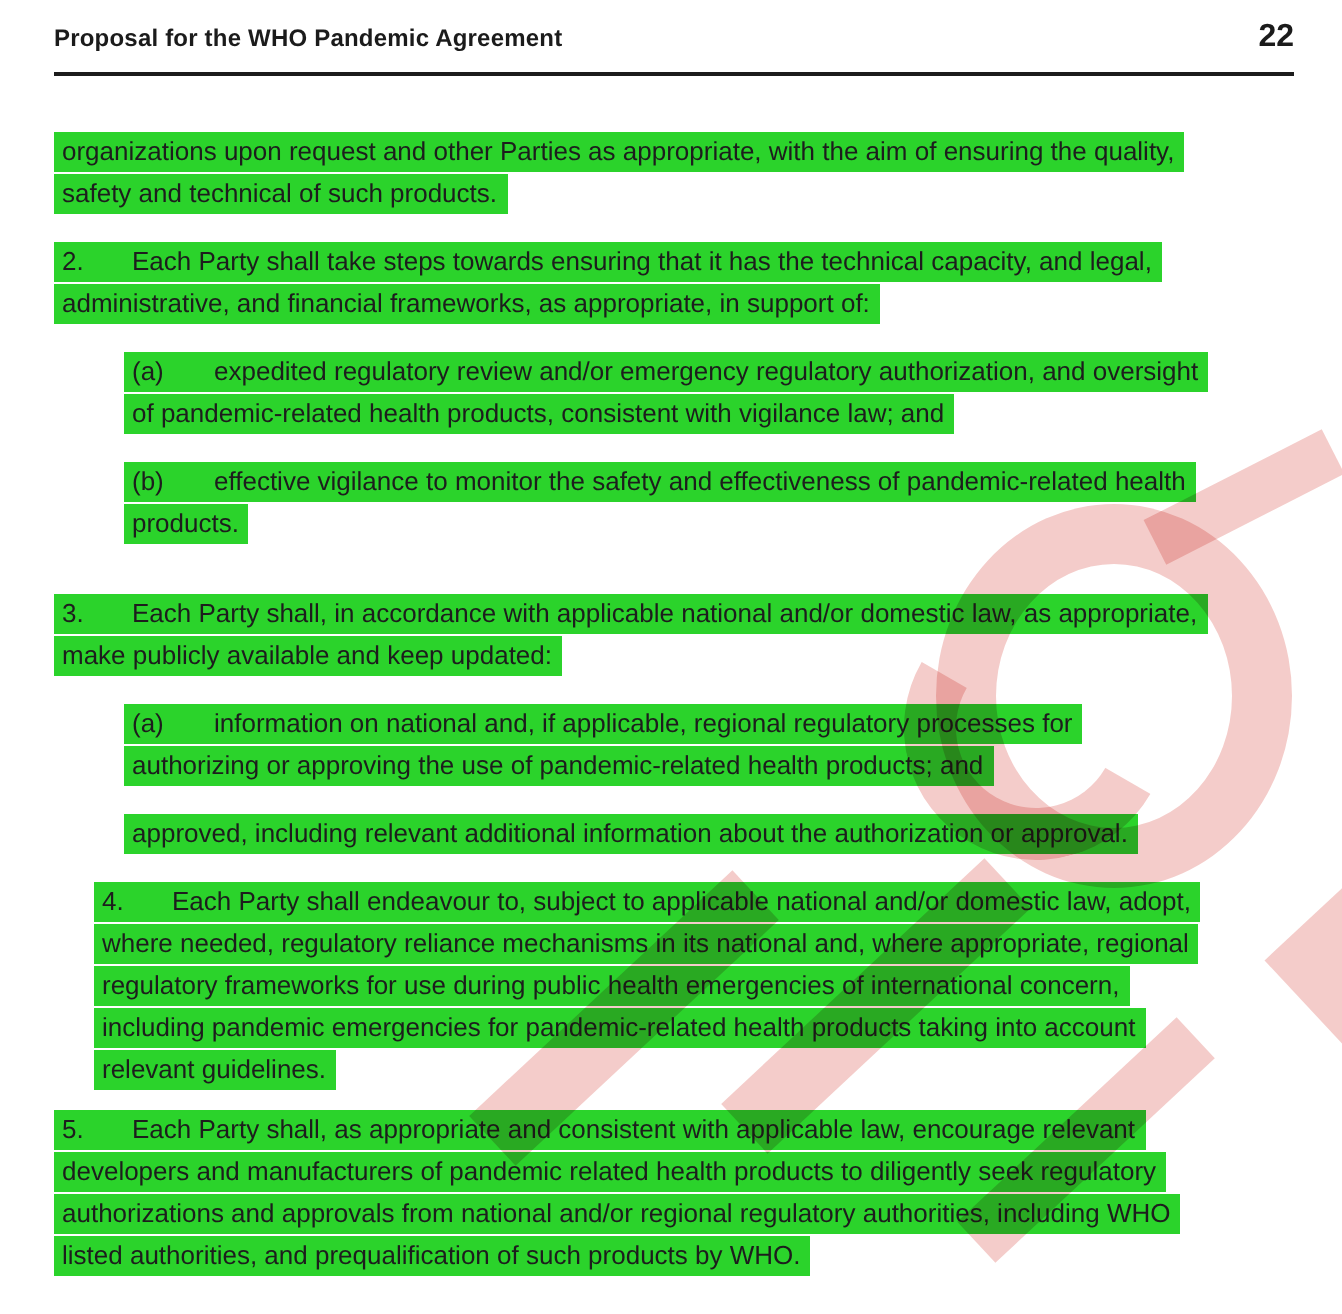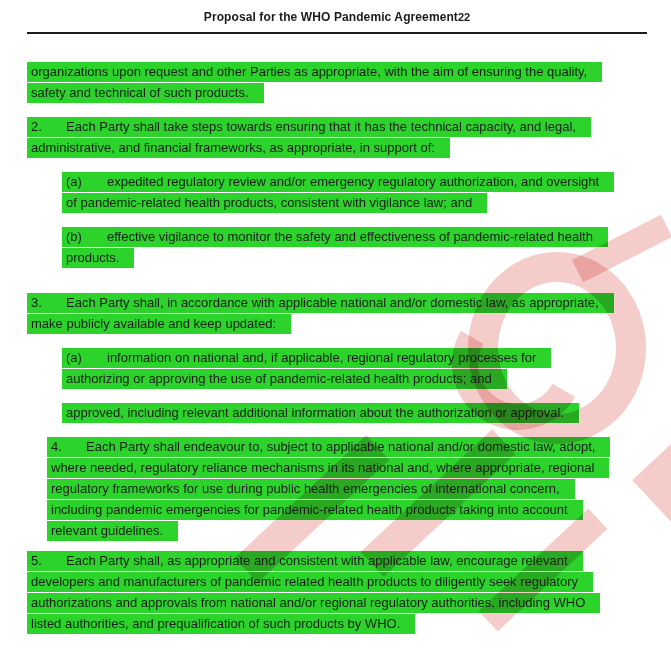--- a/index.html
+++ b/index.html
@@ -9,47 +9,47 @@
     background:#ffffff;
     overflow:hidden;
     font-family:"Liberation Sans","DejaVu Sans",sans-serif;
     color:#1d1d1d;
   }
   
   .header{
     padding:10px 24px 0 27px;
   }
   .header-row{
-    display:flex;justify-content:center;align-items:baseline;
+    display:flex;justify-content:space-between;align-items:baseline;
   }
   .doc-title{
     font-size:12px;font-weight:bold;letter-spacing:.1px;color:#1b1b1b;
   }
   .page-number{
-    font-size:11px;font-weight:bold;color:#1b1b1b;
+    font-size:16px;font-weight:bold;color:#1b1b1b;
   }
   .header-rule{
     margin-top:8px;
     border:none;border-top:2.5px solid #1c1c1c;height:0;
   }
   
   .doc-body{
     margin:27px 0 0 27px;
     font-size:13px;
     line-height:21px;
   }
   .para{margin:0 0 13px 0;}
   .para.indent{padding-left:35px;}
   .para.gap-large{margin-bottom:24px;}
   .para.gap-small{margin-bottom:9px;margin-left:20px;}
   .para.gap-med{}
   .line{white-space:nowrap;}
   .hl{
     background:var(--hl,#2bd32b);
-    padding:2px 15px 3px 4px;
+    padding:2px 5px 3px 4px;
   }
   .mk{display:inline-block;}
   .mk-plain{
     display:inline-block;
     padding:2px 0 3px 4px;
   }
   
   .watermark{position:absolute;inset:0;pointer-events:none;}
   .watermark .wm{
     position:absolute;

